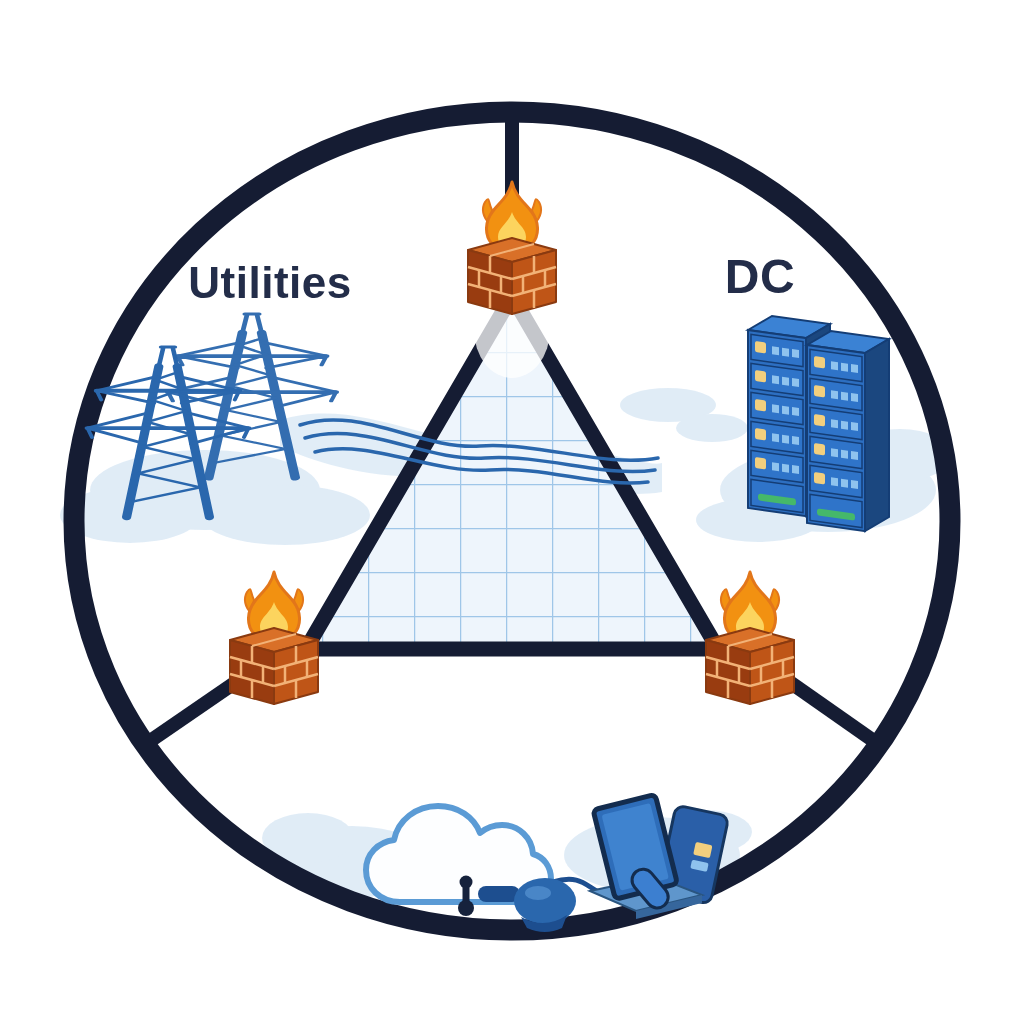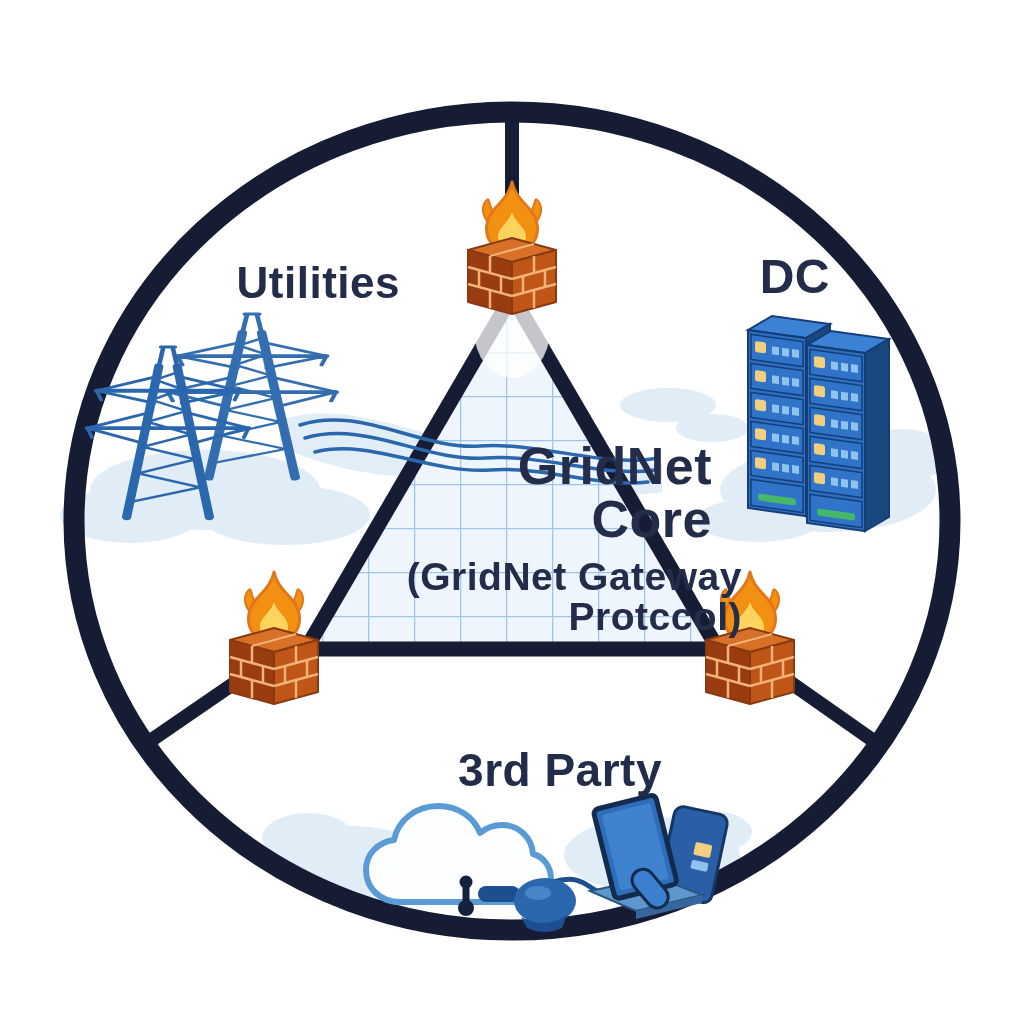--- a/index.html
+++ b/index.html
@@ -10,21 +10,21 @@
     --brick:#bf5517; --brick-dark:#993c10; --brick-top:#d97028; --mortar:#f2b277;
     --cloud:#d9e8f5; --cloud-stroke:#5b9bd5;
     --server-front:#2d6fc1; --server-side:#1b477f; --server-top:#3b82d4;
     --unit:#2f74c9; --unit-edge:#143d75; --led:#8fc3ee; --chip:#f2cf7e; --green:#45b86a;
     --screen:#2e6db9; --screen-edge:#132c4e; --laptop-base:#5f96cc; --card:#2a5fa8;
   }
   html,body{margin:0;padding:0;background:#ffffff;}
   .stage{position:relative;width:1024px;height:1024px;background:#ffffff;overflow:hidden;
          font-family:"Liberation Sans", sans-serif;}
   .stage svg{position:absolute;left:0;top:0;}
-  .label{position:absolute;color:var(--label);font-weight:700;text-align:right;
+  .label{position:absolute;color:var(--label);font-weight:700;text-align:center;
          white-space:pre-line;line-height:1.0;letter-spacing:0.5px;}
   .label-utilities{left:140px;top:261px;width:260px;font-size:44px;}
   .label-dc{left:690px;top:253px;width:140px;font-size:48px;}
   .label-core-title{left:312px;top:440px;width:400px;font-size:52px;line-height:1.02;}
   .label-core-subtitle{left:282px;top:557px;width:460px;font-size:39px;line-height:1.02;}
   .label-third-party{left:362px;top:747px;width:300px;font-size:46px;}
 </style>
 </head>
 <body>
 
@@ -188,18 +188,13 @@
       </g>
     </g>
 
     <use href="#firewall" transform="translate(512,262)"></use>
     <use href="#firewall" transform="translate(274,652)"></use>
     <use href="#firewall" transform="translate(750,652)"></use>
   </svg>
 
   <div class="label label-utilities">Utilities</div>
   <div class="label label-dc">DC</div>
-  <div class="label label-core-title">GridNet
-Core</div>
-  <div class="label label-core-subtitle">(GridNet Gateway
-Protccol)</div>
-  <div class="label label-third-party">3rd Party</div>
 </div>
 
 </body></html>

